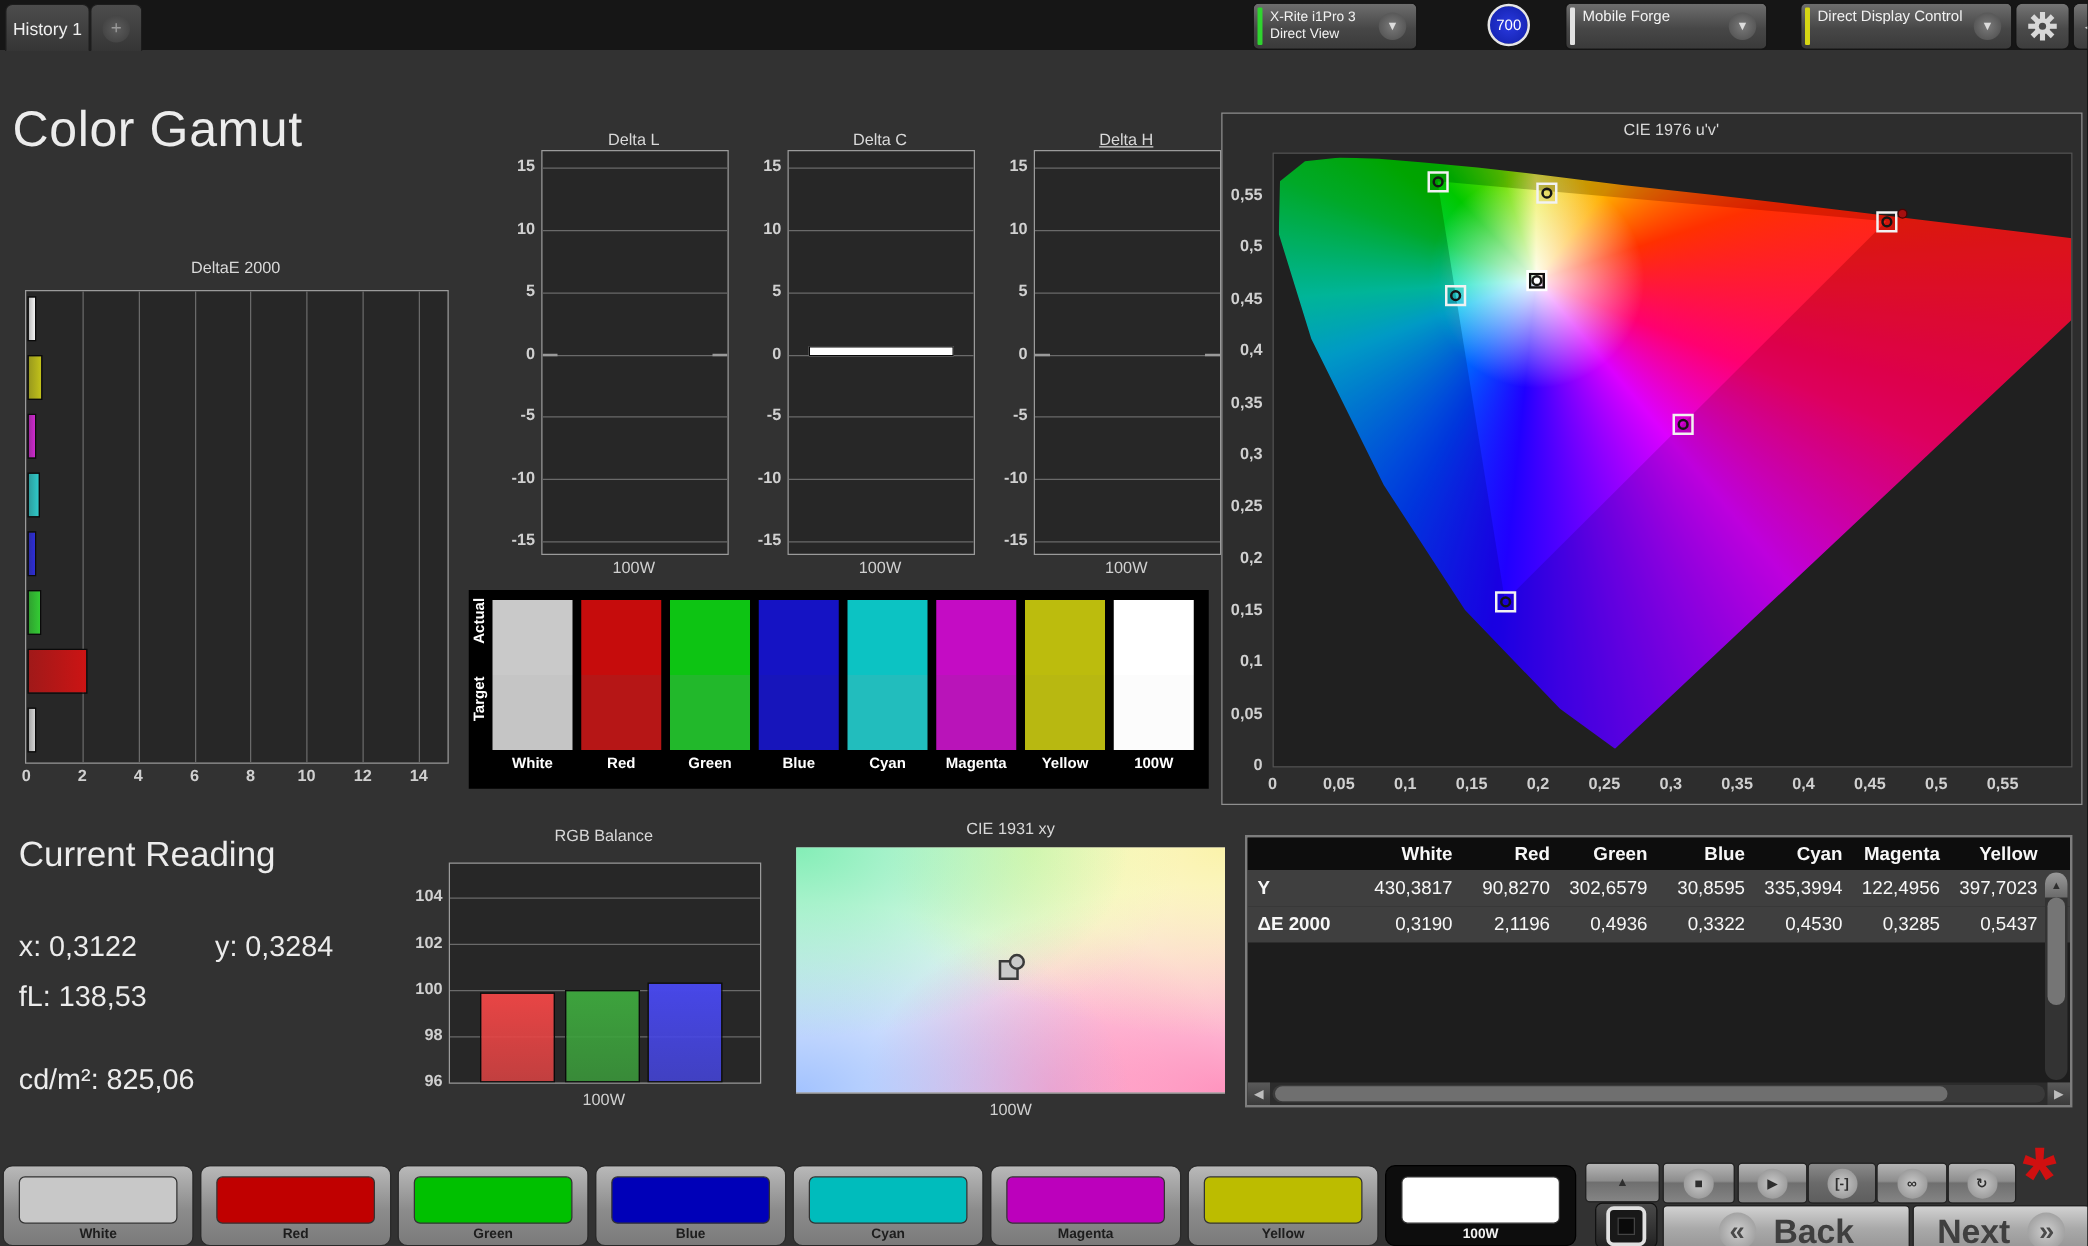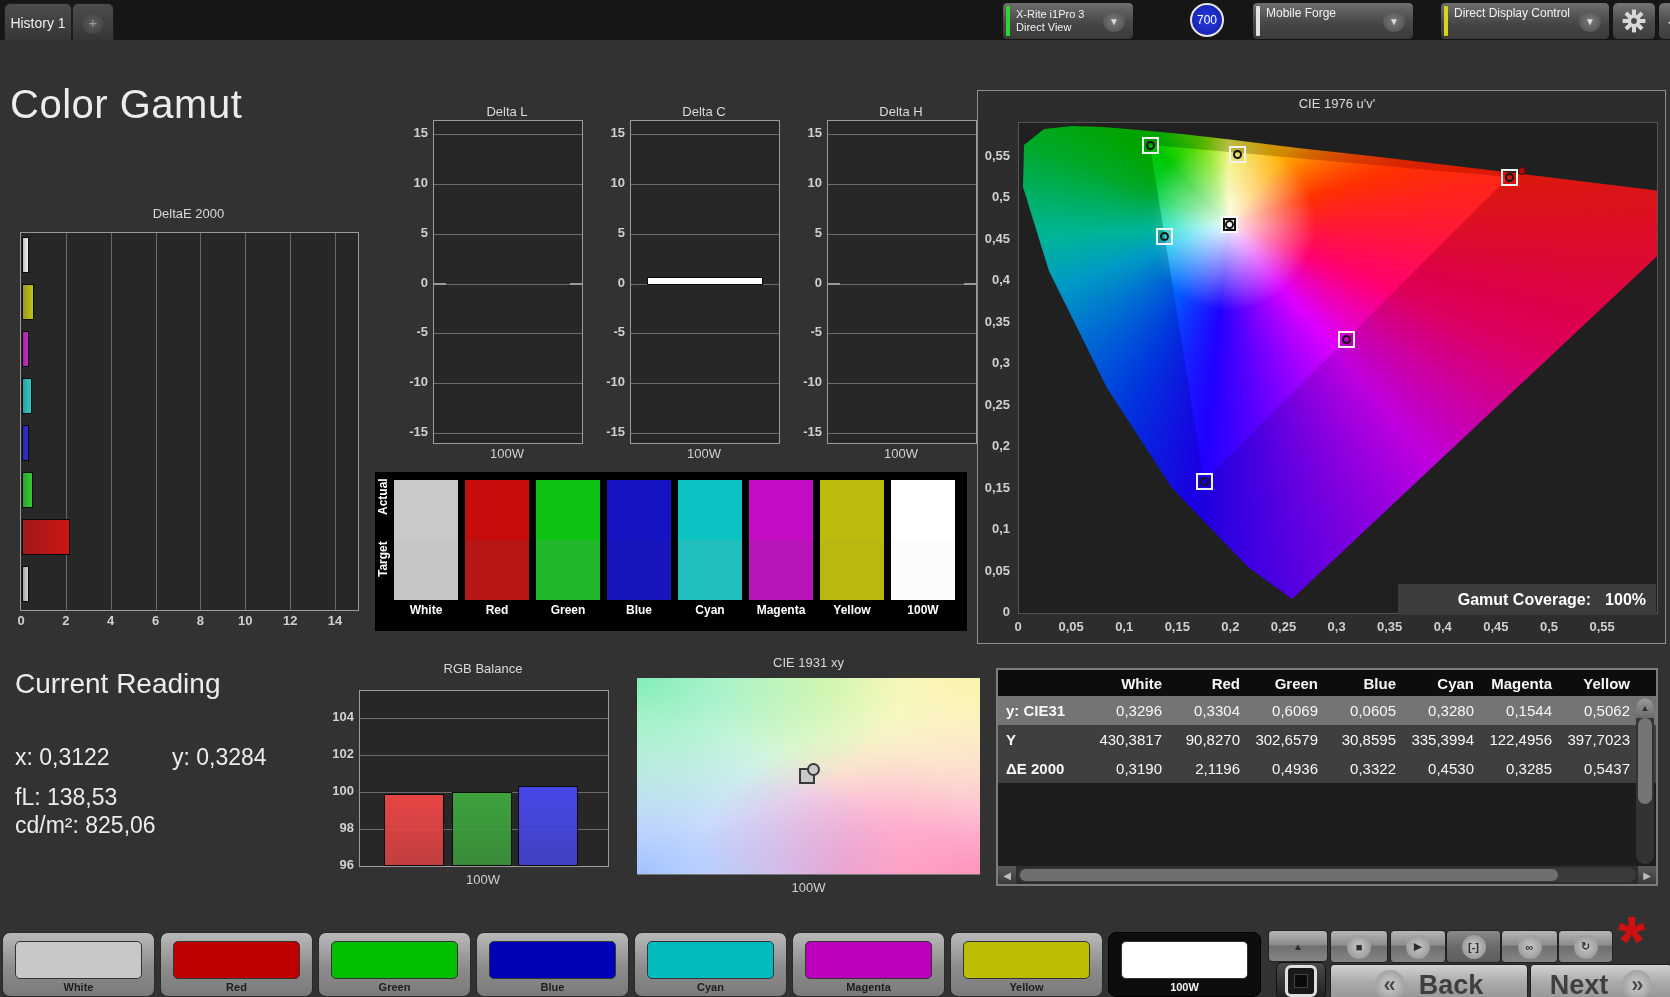--- a/index.html
+++ b/index.html
@@ -201,21 +201,21 @@
       <div class="ticklabel" style="left: 79.72px; width: 22px; text-align: center;">4</div>
       <div class="ticklabel" style="left: 124.58px; width: 22px; text-align: center;">6</div>
       <div class="ticklabel" style="left: 169.44px; width: 22px; text-align: center;">8</div>
       <div class="ticklabel" style="left: 214.3px; width: 22px; text-align: center;">10</div>
       <div class="ticklabel" style="left: 259.16px; width: 22px; text-align: center;">12</div>
       <div class="ticklabel" style="left: 304.02px; width: 22px; text-align: center;">14</div>
     </div>
 
   <div class="chart-title" style="left:433px;top:104px;width:148px;">Delta L</div>
   <div class="chart-title" style="left:630px;top:104px;width:148px;">Delta C</div>
-  <div class="chart-title" style="left:827px;top:104px;width:148px;">Delta H</div>
+  <div class="chart-title" style="left:827px;top:104px;width:148px;text-decoration:underline;">Delta H</div>
   <div class="plot" id="p-dl" style="left:433px;top:120px;width:148px;height:322px;">
       <div class="gridh" style="top: 13px;"></div>
       <div class="gridh" style="top: 62.835px;"></div>
       <div class="gridh" style="top: 112.67px;"></div>
       <div class="gridh" style="top: 162.505px;"></div>
       <div class="gridh" style="top: 212.34px;"></div>
       <div class="gridh" style="top: 262.175px;"></div>
       <div class="gridh" style="top: 312.01px;"></div>
       <div class="zerotick" style="left: 0px; top: 161.505px;"></div>
       <div class="zerotick" style="right: 0px; top: 161.505px;"></div>
@@ -370,30 +370,26 @@
       <div class="ticklabel" style="left: 1155.3px; top: 619px; width: 44px; text-align: center;">0,15</div>
       <div class="ticklabel" style="left: 1208.4px; top: 619px; width: 44px; text-align: center;">0,2</div>
       <div class="ticklabel" style="left: 1261.5px; top: 619px; width: 44px; text-align: center;">0,25</div>
       <div class="ticklabel" style="left: 1314.6px; top: 619px; width: 44px; text-align: center;">0,3</div>
       <div class="ticklabel" style="left: 1367.7px; top: 619px; width: 44px; text-align: center;">0,35</div>
       <div class="ticklabel" style="left: 1420.8px; top: 619px; width: 44px; text-align: center;">0,4</div>
       <div class="ticklabel" style="left: 1473.9px; top: 619px; width: 44px; text-align: center;">0,45</div>
       <div class="ticklabel" style="left: 1527px; top: 619px; width: 44px; text-align: center;">0,5</div>
       <div class="ticklabel" style="left: 1580.1px; top: 619px; width: 44px; text-align: center;">0,55</div>
     </div>
-  <div id="coverage">
-    <span>Gamut Coverage:</span>
-    <span>100%</span>
-  </div>
 
   <div id="cur-title">Current Reading</div>
   <div class="cur-line" style="left:15px;top:744px;">x: 0,3122</div>
   <div class="cur-line" style="left:172px;top:744px;">y: 0,3284</div>
   <div class="cur-line" style="left:15px;top:784px;">fL: 138,53</div>
-  <div class="cur-line" style="left:15px;top:812px;text-align:center;">cd/m²: 825,06</div>
+  <div class="cur-line" style="left:15px;top:850px;text-align:center;">cd/m²: 825,06</div>
 
   <div class="chart-title" style="left:359px;top:661px;width:248px;">RGB Balance</div>
   <div class="plot" id="rgb-plot" style="left:359px;top:690px;width:248px;height:175px;">
       <div class="gridh" style="top: 27px;"></div>
       <div class="gridh" style="top: 64px;"></div>
       <div class="gridh" style="top: 101px;"></div>
       <div class="gridh" style="top: 138px;"></div>
       <div class="vbar" style="left: 24px; width: 60px; top: 102.85px; height: 72.15px; background: linear-gradient(rgb(232, 69, 69), rgba(232, 69, 69, 0.8));"></div>
       <div class="vbar" style="left: 92px; width: 60px; top: 101px; height: 74px; background: linear-gradient(rgb(61, 163, 61), rgba(61, 163, 61, 0.8));"></div>
       <div class="vbar" style="left: 158px; width: 60px; top: 95.45px; height: 79.55px; background: linear-gradient(rgb(71, 71, 232), rgba(71, 71, 232, 0.8));"></div>
@@ -420,30 +416,20 @@
         <div class="trow hdr">
           <div class="lc"></div>
           <div class="dc">White</div>
           <div class="dc">Red</div>
           <div class="dc">Green</div>
           <div class="dc">Blue</div>
           <div class="dc">Cyan</div>
           <div class="dc">Magenta</div>
           <div class="dc">Yellow</div>
         </div>
-        <div class="trow light">
-          <div class="lc">y: CIE31</div>
-          <div class="dc">0,3296</div>
-          <div class="dc">0,3304</div>
-          <div class="dc">0,6069</div>
-          <div class="dc">0,0605</div>
-          <div class="dc">0,3280</div>
-          <div class="dc">0,1544</div>
-          <div class="dc">0,5062</div>
-        </div>
         <div class="trow dark">
           <div class="lc">Y</div>
           <div class="dc">430,3817</div>
           <div class="dc">90,8270</div>
           <div class="dc">302,6579</div>
           <div class="dc">30,8595</div>
           <div class="dc">335,3994</div>
           <div class="dc">122,4956</div>
           <div class="dc">397,7023</div>
         </div>

